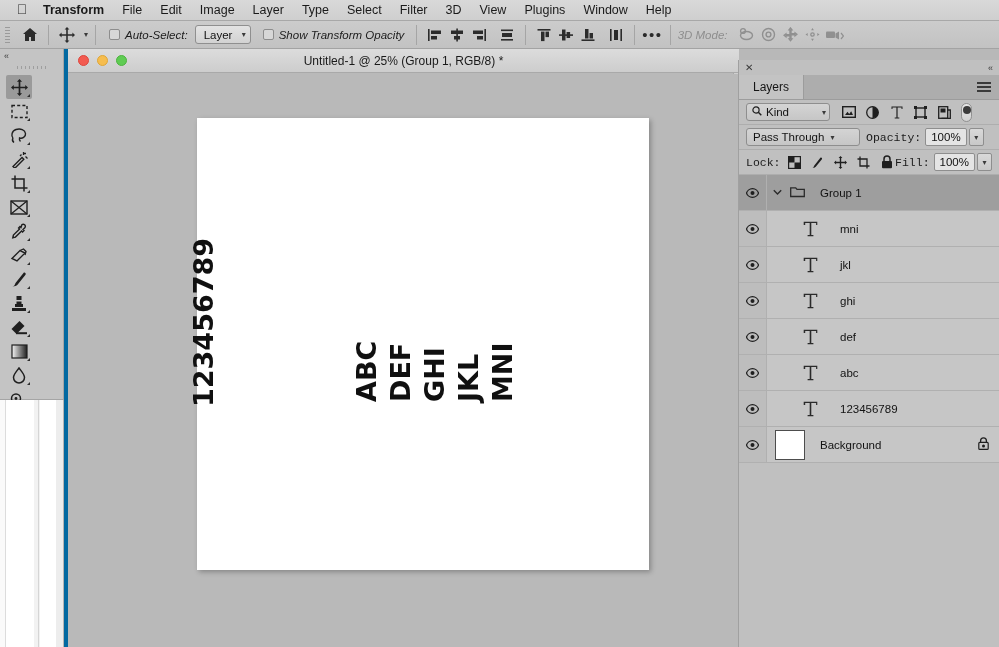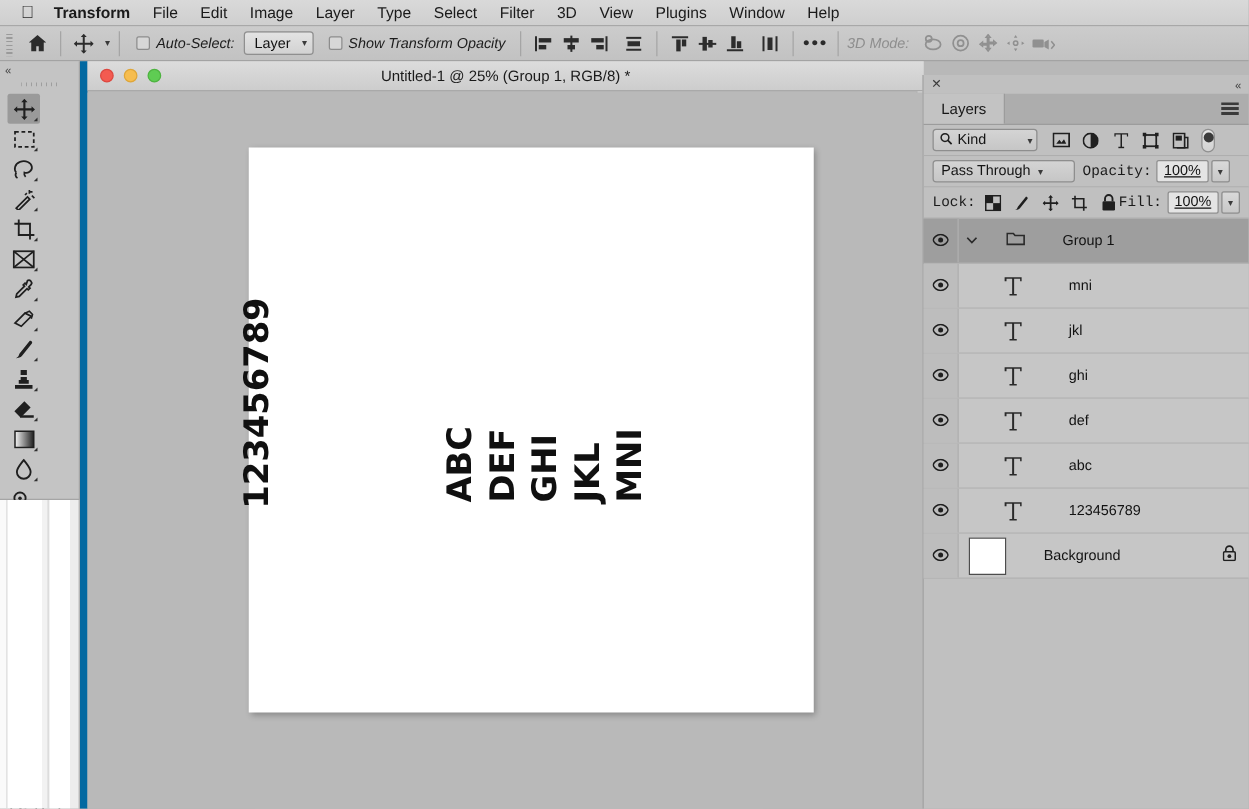--- a/index.html
+++ b/index.html
@@ -118,21 +118,21 @@
     content:""; position:absolute; left: 5px; top: 0; width: 1px; height: 100%; background: #dcdcdc;
   }
   .left-strip::after {
     content:""; position:absolute; left: 38px; top: 0; width: 1px; height: 100%; background: #d5d5d5;
   }
 
   
   .docwin {
     position: absolute; top: 49px; left: 64px; width: 675px; height: 598px;
     background: #b9b9b9;
-    border-left: 6px solid #0369a1;
+    border-left: 4px solid #0369a1;
   }
   .doc-titlebar {
     height: 24px; width: 100%;
     background: linear-gradient(#dcdcdc, #cdcdcd);
     border-bottom: 1px solid #a9a9a9;
     display: flex; align-items: center; position: relative;
   }
   .traffic { display: flex; gap: 8px; padding-left: 10px; }
   .tl { width: 11px; height: 11px; border-radius: 50%; }
   .tl.red { background: #f35b51; border: 1px solid #dd473f; }
@@ -222,21 +222,21 @@
     display: flex; align-items: center; justify-content: flex-start;
     height: 18px; width: 114px; padding: 0 3px 0 6px;
     background: linear-gradient(#d4d4d4, #c6c6c6);
     border: 1px solid #8e8e8e; border-radius: 3px;
     font-size: 11.5px; color: #141414;
   }
   .lbl { font-size: 11.5px; color: #1a1a1a; font-family: Liberation Mono, monospace; }
   .num-field {
     display: flex; align-items: center; height: 18px;
     background: #e4e4e4; border: 1px solid #8e8e8e; border-radius: 2px;
-    padding: 0 5px; font-size: 11.5px; color: #111; margin-left: 4px; text-decoration: underline;
+    padding: 0 5px; font-size: 11.5px; color: #111; margin-left: 4px;
   }
   .num-step {
     width: 15px; height: 18px; margin-left: 2px;
     background: linear-gradient(#d9d9d9, #c8c8c8);
     border: 1px solid #8e8e8e; border-radius: 2px;
     display: flex; align-items: center; justify-content: center;
   }
   .lock-icons { display: flex; align-items: center; gap: 9px; margin-left: 7px; }
   .lock-ico { width: 14px; height: 14px; display:flex; align-items:center; justify-content:center; }
 
@@ -245,21 +245,21 @@
     display: flex; align-items: center; height: 36px;
     border-bottom: 1px solid #b0b0b0;
     background: #c6c6c6;
   }
   .layer-row.selected { background: #9e9e9e; }
   .eye-cell {
     width: 28px; height: 100%; display: flex; align-items: center; justify-content: center;
     border-right: 1px solid #b0b0b0; background: #bdbdbd;
   }
   .layer-row.selected .eye-cell { background: #9e9e9e; }
-  .layer-body { display: flex; align-items: center; flex: 1; padding-left: 4px; gap: 22px; height: 100%; }
+  .layer-body { display: flex; align-items: center; flex: 1; padding-left: 4px; gap: 7px; height: 100%; }
   .disclosure { width: 12px; display:flex; align-items:center; justify-content:center; }
   .layer-thumb-t { width: 30px; display: flex; align-items: center; justify-content: center; }
   .layer-thumb-img {
     width: 30px; height: 30px; background: #ffffff; border: 1px solid #4d4d4d; margin-left: 4px;
   }
   .layer-name { font-size: 11.5px; color: #121212; }
   .layer-lock { margin-left: auto; margin-right: 10px; }
 </style>
 </head>
 <body>

